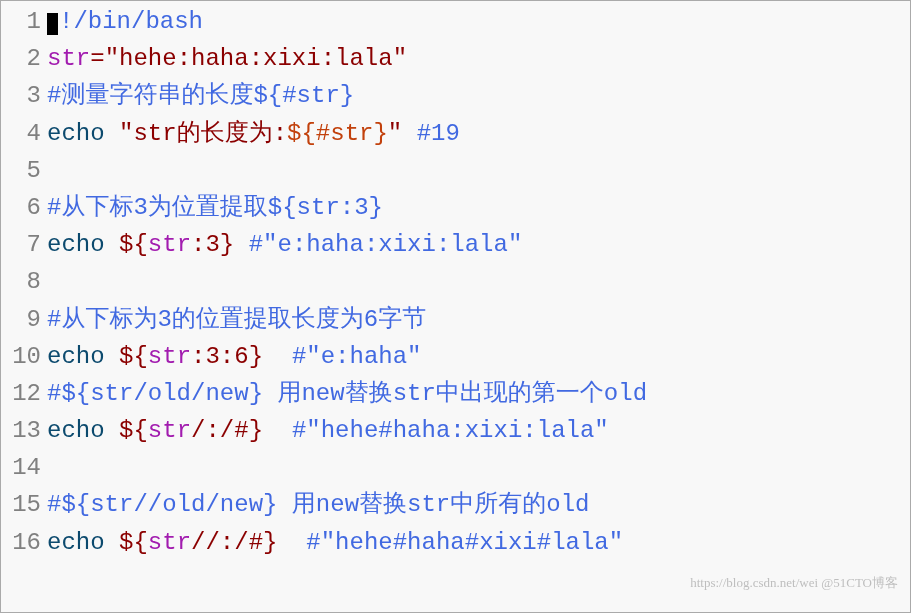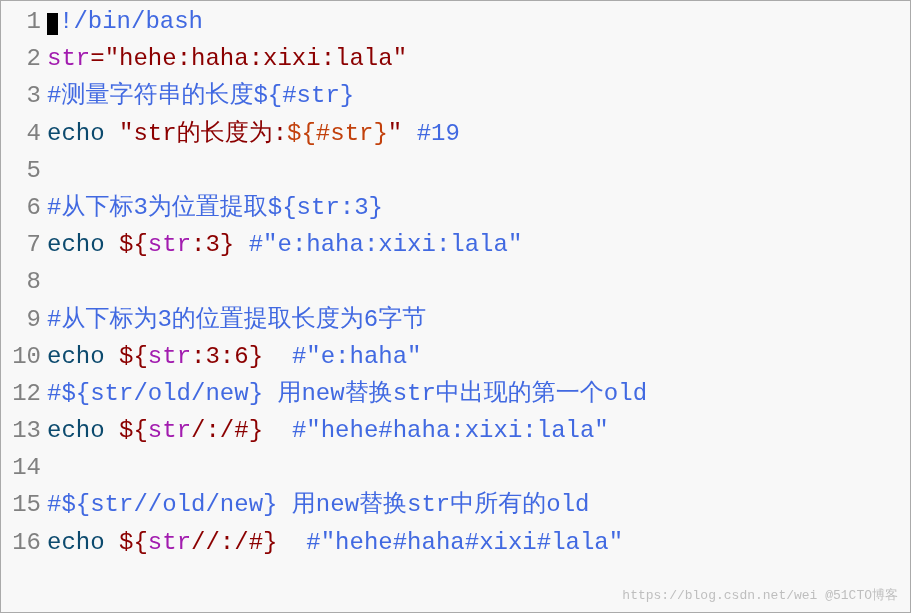--- a/index.html
+++ b/index.html
@@ -46,24 +46,24 @@
   .tok-keyword  { color: #0c4a6e; }
   .tok-string   { color: #8b0000; }
   .tok-op       { color: #8b0000; }
   .tok-var      { color: #a21caf; }
   .tok-number   { color: #8b0000; }
   .tok-darkred  { color: #8b0000; }
   .tok-purple   { color: #c2410c; }
   .watermark {
     position: absolute;
     right: 12px;
-    bottom: 6px;
+    bottom: 19px;
     font-size: 13px;
     color: rgba(120,120,120,0.45);
-    font-family: Liberation Mono, monospace;
+    font-family: Liberation Serif, serif;
   }
 </style>
 </head>
 <body>
 
 <div class="code-container" id="code-root">
     <div class="line"><span class="gutter">1</span><span class="content"><span class="cursor"></span><span class="tok-comment">!/bin/bash</span></span></div>
     <div class="line"><span class="gutter">2</span><span class="content"><span class="tok-var">str</span><span class="tok-op">=</span><span class="tok-string">"hehe:haha:xixi:lala"</span></span></div>
     <div class="line"><span class="gutter">3</span><span class="content"><span class="tok-comment">#测量字符串的长度${#str}</span></span></div>
     <div class="line"><span class="gutter">4</span><span class="content"><span class="tok-keyword">echo</span><span> </span><span class="tok-string">"str的长度为:</span><span class="tok-purple">${#str}</span><span class="tok-string">"</span><span> </span><span class="tok-comment">#19</span></span></div>

